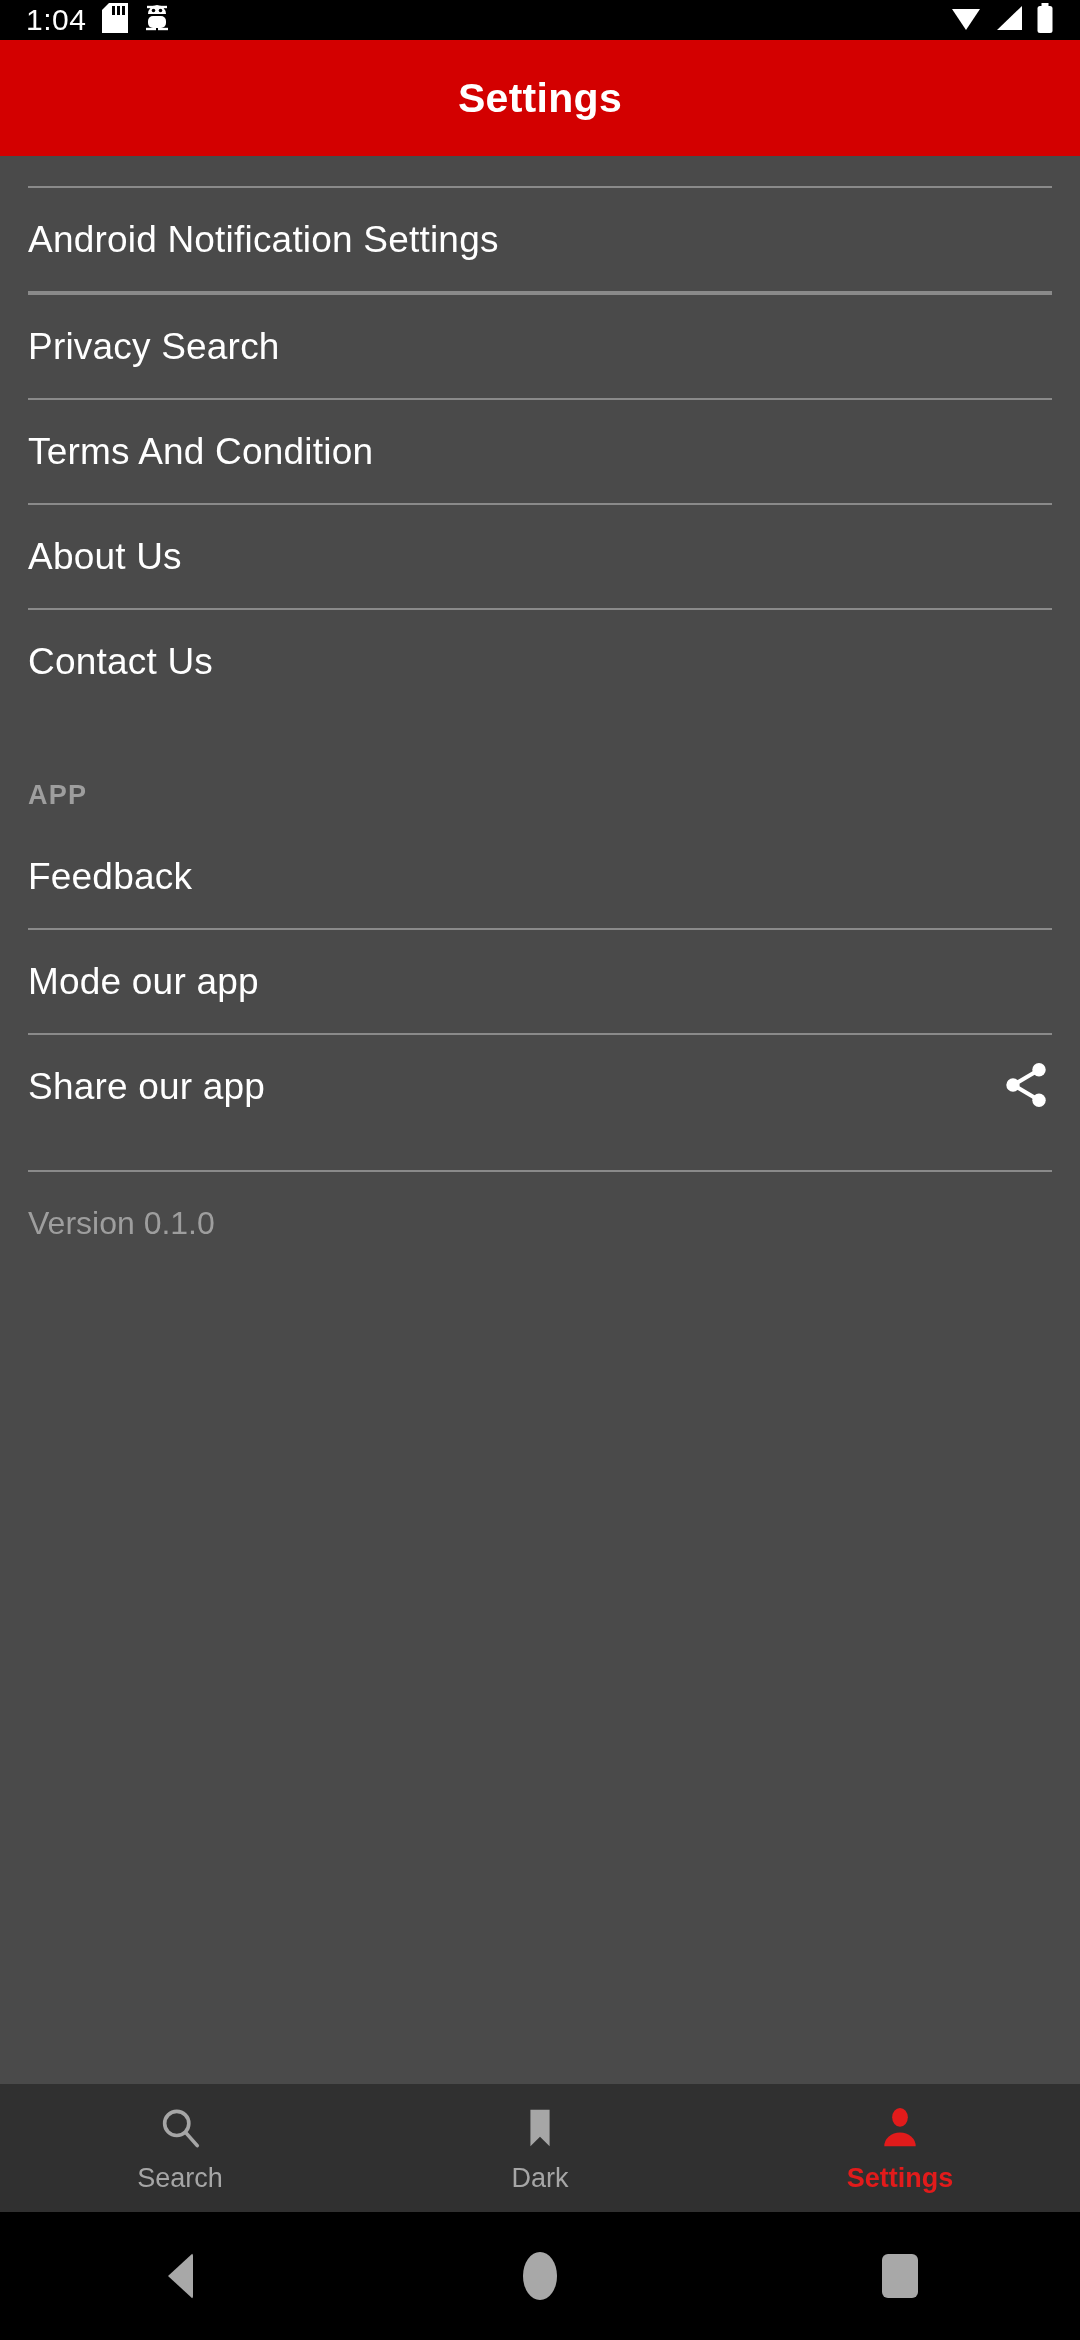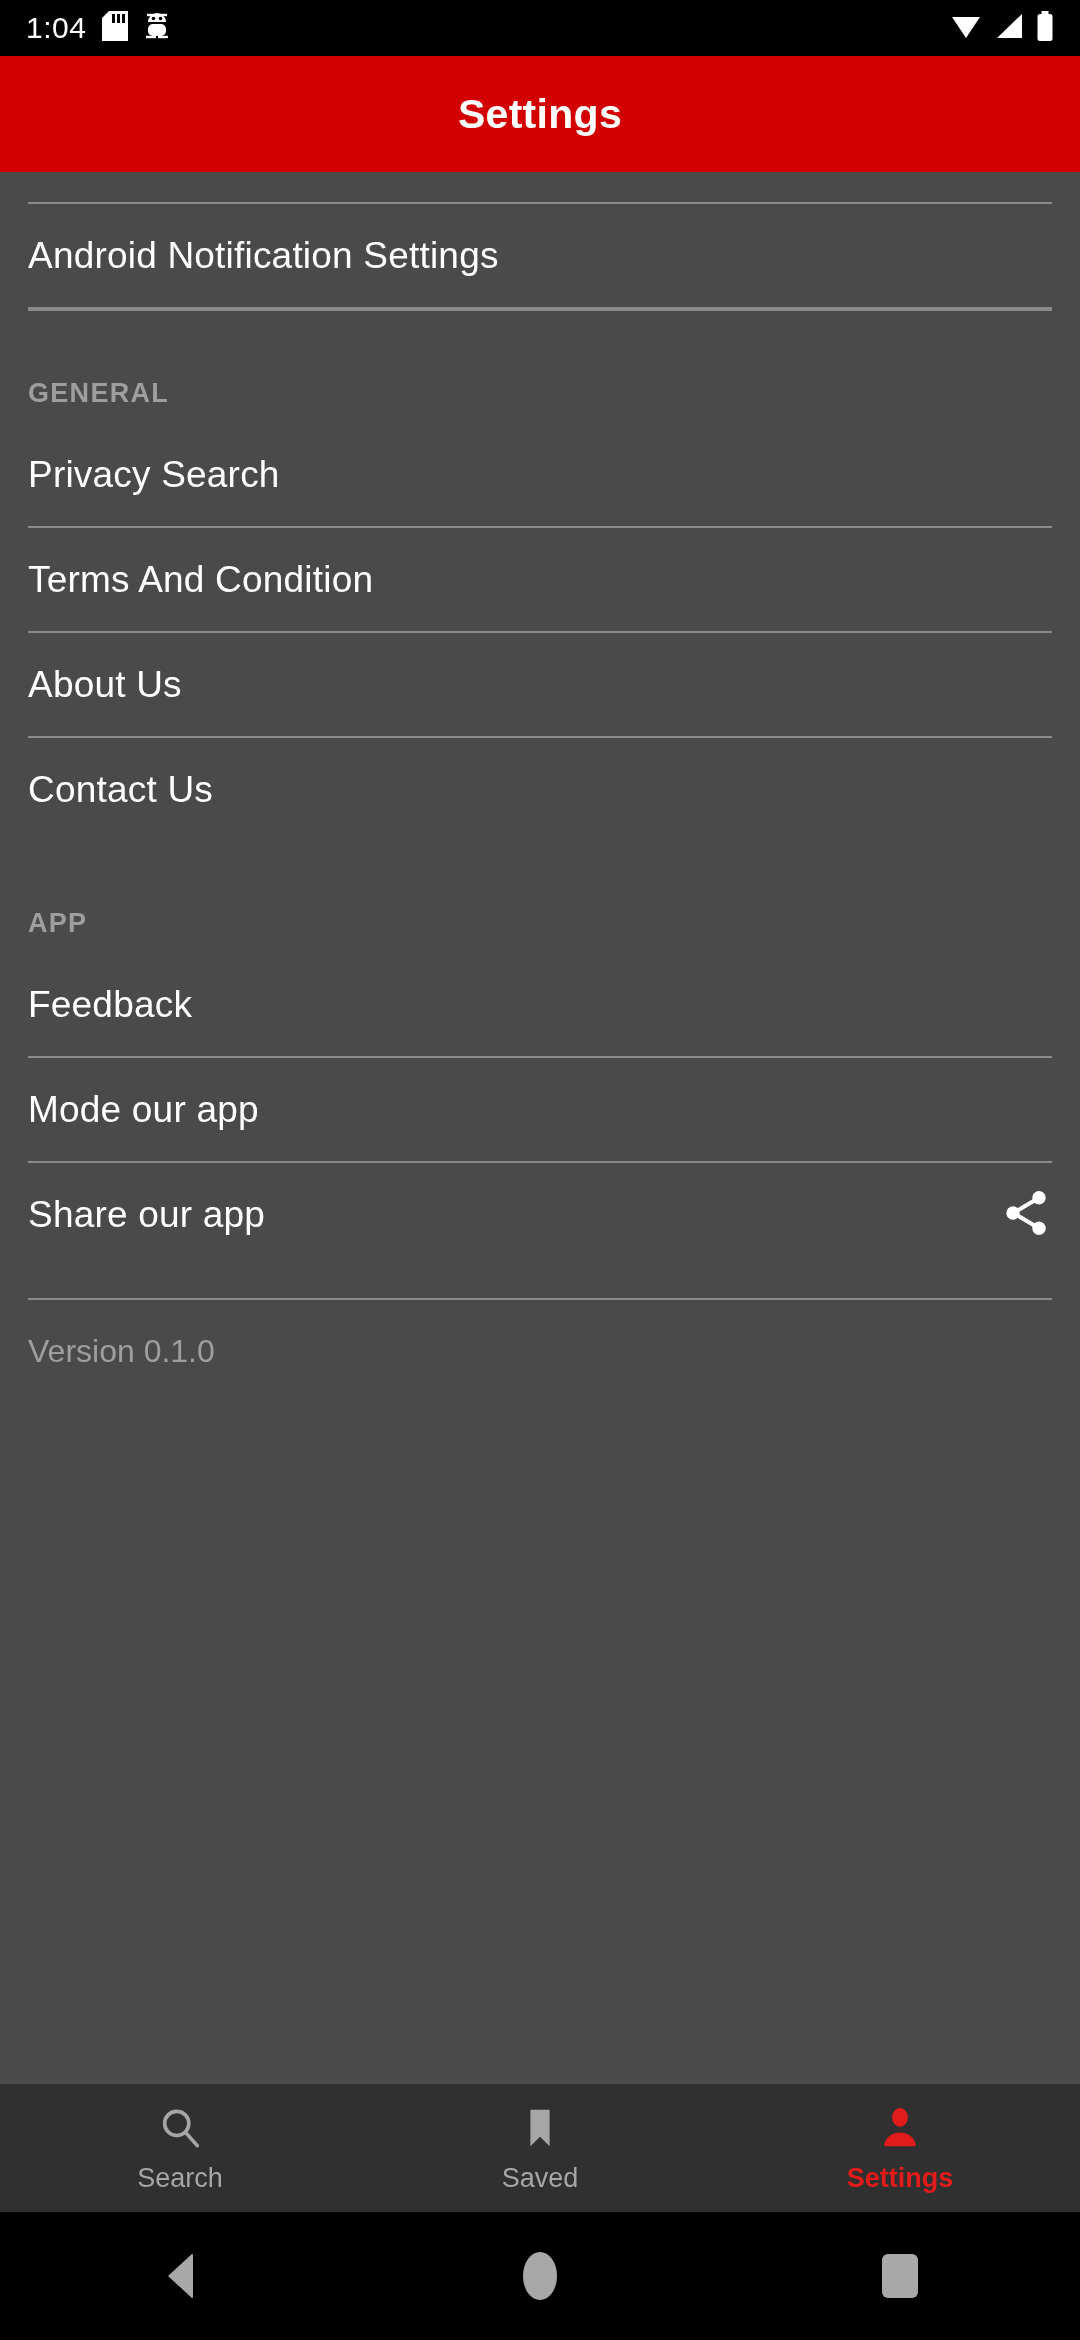--- a/index.html
+++ b/index.html
@@ -11,21 +11,21 @@
   }
   #phone {
     position:relative;
     width:1080px; height:2340px;
     display:flex; flex-direction:column;
     background:#4a4a4a;
   }
 
   
   .status-bar {
-    height:56px;
+    height:40px;
     background:#000;
     display:flex; align-items:center;
     padding:0 26px;
     flex:0 0 auto;
   }
   .sb-left { display:flex; align-items:center; gap:16px; }
   .sb-time {
     color:#fff; font-size:30px; letter-spacing:0.5px;
     line-height:1;
   }
@@ -224,23 +224,20 @@
 
       <div class="divider" style="margin-top:14px;"></div>
 
       <div class="row">
         <span class="row-label">Android Notification Settings</span>
       </div>
       <div class="divider"></div>
 
       <div class="divider"></div>
 
-      <div class="section-head">
-        <span class="section-head-label">GENERAL</span>
-      </div>
 
       <div class="row">
         <span class="row-label">Privacy Search</span>
       </div>
       <div class="divider"></div>
 
       <div class="row">
         <span class="row-label">Terms And Condition</span>
       </div>
       <div class="divider"></div>
@@ -304,21 +301,21 @@
       </span>
       <span class="nav-label">Search</span>
     </div>
 
     <div class="nav-item">
       <span>
         <svg width="46" height="46" viewBox="0 0 24 24" fill="#a6a6a6">
           <path d="M7 2.5 L17 2.5 L17 21.5 L12 16.6 L7 21.5 Z"></path>
         </svg>
       </span>
-      <span class="nav-label">Saved</span>
+      <span class="nav-label">Dark</span>
     </div>
 
     <div class="nav-item active">
       <span>
         <svg width="46" height="46" viewBox="0 0 24 24" fill="#e21b1b">
           <ellipse cx="12" cy="6.4" rx="4.1" ry="4.9"></ellipse>
           <path d="M3.8 21.5 a8.2 7.2 0 0 1 16.4 0 z"></path>
         </svg>
       </span>
       <span class="nav-label">Settings</span>

